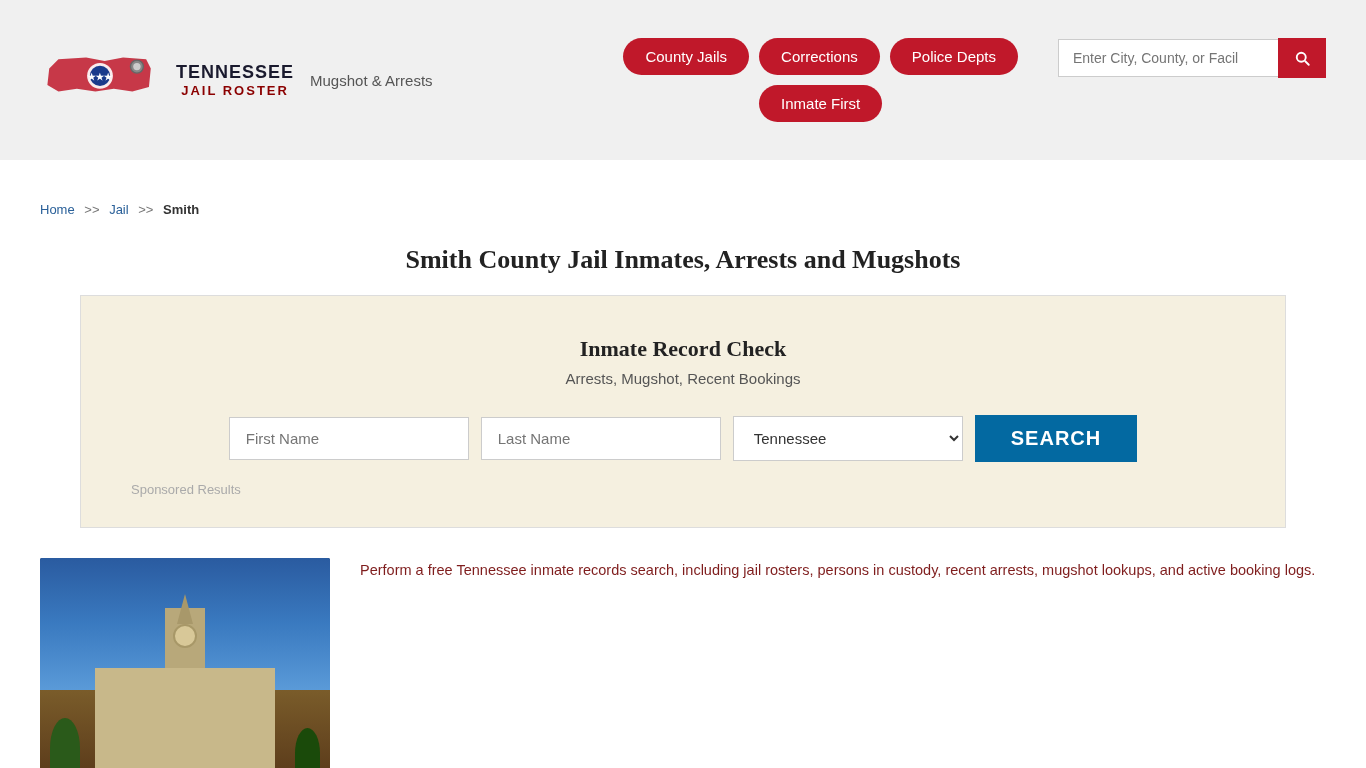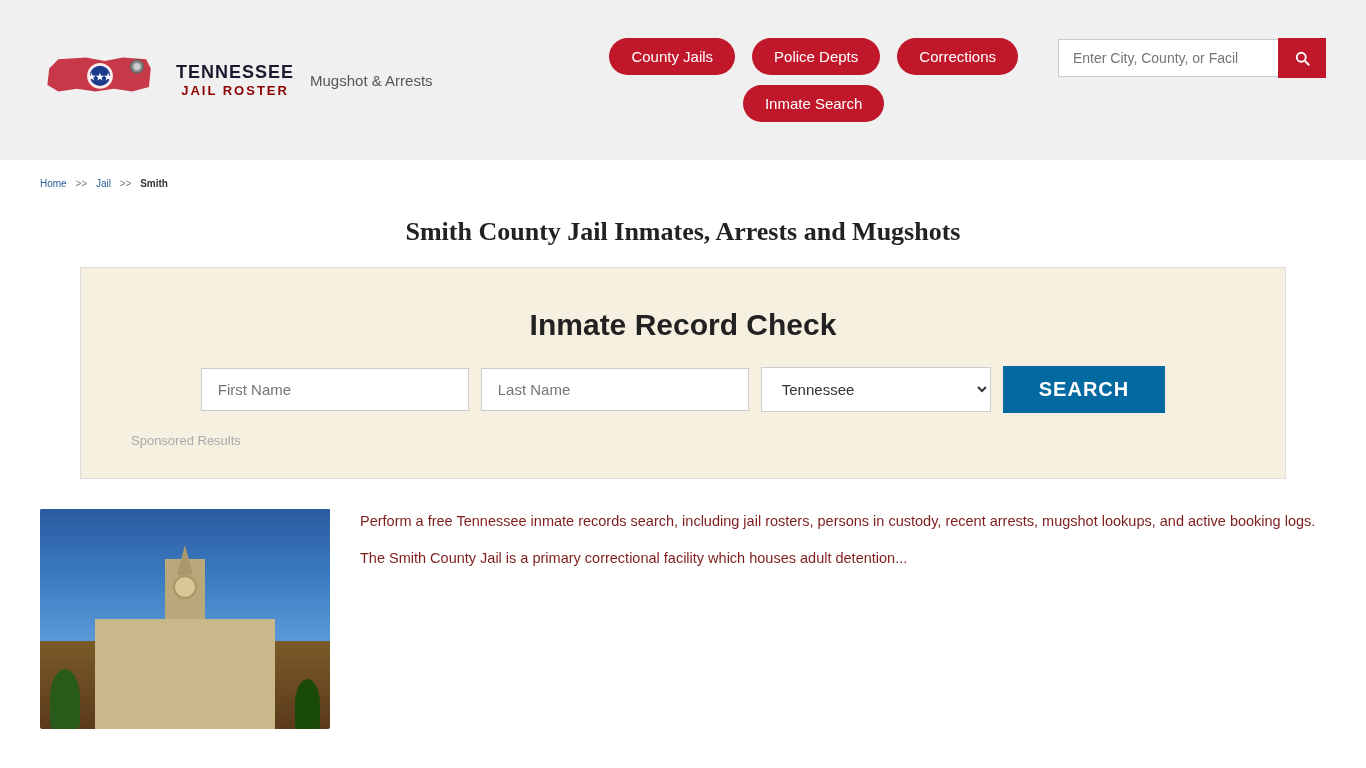--- a/index.html
+++ b/index.html
@@ -49,21 +49,21 @@
 
     
     .nav-area {
       display: flex;
       flex-direction: column;
       align-items: center;
       gap: 10px;
     }
     .nav-row {
       display: flex;
-      gap: 17px;
+      gap: 10px;
       align-items: center;
     }
     .nav-btn {
       background: #c0182a;
       color: #fff;
       border: none;
       border-radius: 25px;
       padding: 10px 22px;
       font-size: 15px;
       font-family: Arial, sans-serif;
@@ -100,22 +100,23 @@
     .header-search button svg {
       fill: #fff;
       width: 18px;
       height: 18px;
     }
 
     
     .breadcrumb {
       padding: 18px 40px;
       font-family: Arial, sans-serif;
-      font-size: 10px;
+      font-size: 13px;
       color: #555;
+      margin-top: 24px;
     }
     .breadcrumb a {
       color: #2a6099;
       text-decoration: none;
     }
     .breadcrumb .sep {
       margin: 0 6px;
       color: #777;
     }
     .breadcrumb .current {
@@ -137,46 +138,46 @@
 
     
     .record-check-box {
       background: #f5f0e0;
       border: 1px solid #ddd;
       margin: 0 80px 30px;
       padding: 40px 30px 30px;
       text-align: center;
     }
     .record-check-box h2 {
-      font-family: Liberation Sans, sans-serif;
-      font-size: 30px;
+      font-family: Liberation Serif, serif;
+      font-size: 22px;
       font-weight: bold;
       color: #222;
-      margin-bottom: 24px;
+      margin-bottom: 8px;
     }
     .record-check-box .subtitle {
       font-family: Arial, sans-serif;
       font-size: 15px;
       color: #555;
       margin-bottom: 28px;
     }
     .search-form {
       display: flex;
       gap: 0;
       justify-content: center;
       align-items: center;
       margin-bottom: 20px;
     }
     .search-form input {
       border: 1px solid #ccc;
       padding: 12px 16px;
       font-size: 15px;
       font-family: Arial, sans-serif;
       color: #aaa;
-      width: 268px;
+      width: 240px;
       outline: none;
       margin-right: 12px;
     }
     .search-form select {
       border: 1px solid #ccc;
       padding: 12px 16px;
       font-size: 15px;
       font-family: Arial, sans-serif;
       color: #333;
       width: 230px;
@@ -323,25 +324,25 @@
       <span class="logo-title-main">TENNESSEE</span>
       <span class="logo-title-sub">JAIL ROSTER</span>
     </div>
     <span class="mugshot-label">Mugshot &amp; Arrests</span>
   </div>
 
   <div style="display:flex; align-items:flex-start; gap:20px;">
     <div class="nav-area">
       <div class="nav-row">
         <button class="nav-btn">County Jails</button>
+        <button class="nav-btn">Corrections</button>
         <button class="nav-btn">Police Depts</button>
-        <button class="nav-btn">Corrections</button>
       </div>
       <div class="nav-row">
-        <button class="nav-btn">Inmate Search</button>
+        <button class="nav-btn">Inmate First</button>
       </div>
     </div>
     <div class="header-search">
       <input type="text" placeholder="Enter City, County, or Facil" style="">
       <button>
         <svg viewBox="0 0 24 24" xmlns="http://www.w3.org/2000/svg">
           <path d="M21 21l-4.35-4.35M17 11A6 6 0 1 1 5 11a6 6 0 0 1 12 0z" stroke="#fff" stroke-width="2.5" stroke-linecap="round" fill="none"></path>
         </svg>
       </button>
     </div>
@@ -355,20 +356,21 @@
   <span class="sep">&gt;&gt;</span>
   <span class="current">Smith</span>
 </nav>
 
 <section class="page-title-section">
   <h1>Smith County Jail Inmates, Arrests and Mugshots</h1>
 </section>
 
 <div class="record-check-box">
   <h2>Inmate Record Check</h2>
+  <p class="subtitle">Arrests, Mugshot, Recent Bookings</p>
   <div class="search-form">
     <input type="text" placeholder="First Name" style="">
     <input type="text" placeholder="Last Name" style="">
     <select>
       <option>Tennessee</option>
     </select>
     <button class="search-btn">SEARCH</button>
   </div>
   <div class="sponsored-label">Sponsored Results</div>
 </div>
@@ -378,15 +380,14 @@
     <div class="building-sky"></div>
     <div class="building-body"></div>
     <div class="building-tower"></div>
     <div class="building-clock"></div>
     <div class="building-spire"></div>
     <div class="tree-left"></div>
     <div class="tree-right"></div>
   </div>
   <div class="bottom-text">
     <p>Perform a free Tennessee inmate records search, including jail rosters, persons in custody, recent arrests, mugshot lookups, and active booking logs.</p>
-    <p>The Smith County Jail is a primary correctional facility which houses adult detention...</p>
   </div>
 </div>
 
 </body></html>

